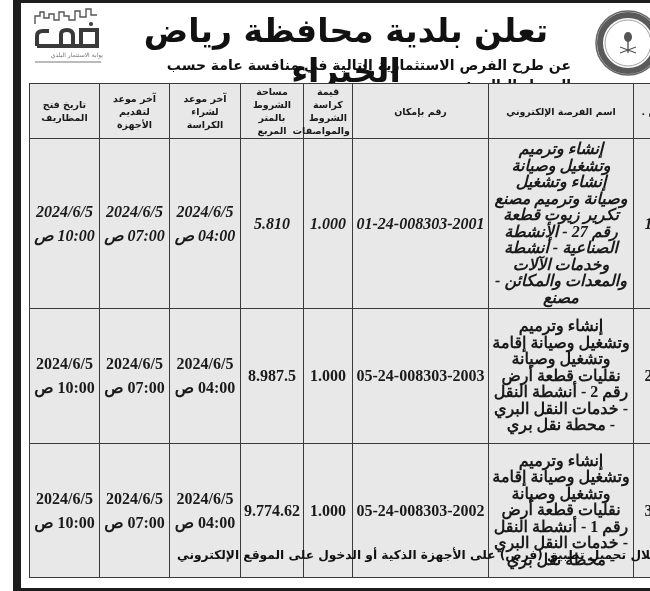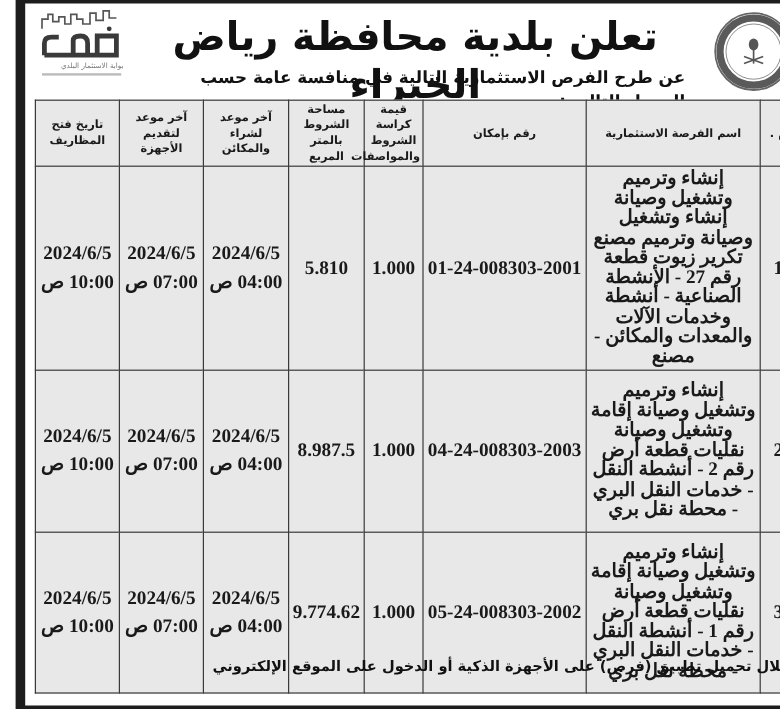--- a/index.html
+++ b/index.html
@@ -26,21 +26,21 @@
     position: absolute; left: 8px; top: 80px; width: 634px;
     border-collapse: collapse; direction: rtl; background: #e8e8e8;
     table-layout: fixed;
   }
   table.grid th, table.grid td {
     border: 1px solid #3a3a3a; text-align: center; vertical-align: middle;
     background: #e8e8e8;
   }
   table.grid th { font-size: 9.5px; line-height: 13px; font-weight: bold; height: 55px; padding: 1px 2px; }
   table.grid td { font-family: "Liberation Serif", serif; font-size: 16px; font-weight: bold; padding: 2px 3px; }
-  .row1 td { height: 133px; }
+  .row1 td { height: 133px; font-style: italic; }
   .row2 td { height: 135px; }
   .row3 td { height: 134px; }
   td.name {
     font-family: "DejaVu Sans", sans-serif; font-size: 11.5px; line-height: 16.5px;
     text-align: justify; text-align-last: center; padding: 2px 6px;
   }
   td.idx { font-size: 16px; }
   td.date { font-size: 17px; line-height: 24px; direction: ltr; }
   .dt-time { direction: rtl; display: block; }
   .footer {
@@ -85,25 +85,25 @@
       <col style="width:136px">
       <col style="width:49px">
       <col style="width:63px">
       <col style="width:71px">
       <col style="width:70px">
       <col style="width:70px">
     </colgroup>
     <thead>
       <tr>
         <th>م .</th>
-        <th>اسم الفرصة الاستثمارية</th>
+        <th>اسم الفرصة الإلكتروني</th>
         <th>رقم بإمكان</th>
         <th>قيمة كراسة الشروط والمواصفات</th>
         <th>مساحة الشروط بالمتر المربع</th>
-        <th>آخر موعد لشراء والمكائن</th>
+        <th>آخر موعد لشراء الكراسة</th>
         <th>آخر موعد لتقديم الأجهزة</th>
         <th>تاريخ فتح المظاريف</th>
       </tr>
     </thead>
     <tbody>
       <tr class="row1">
         <td class="idx">1</td>
         <td class="name">إنشاء وترميم وتشغيل وصيانة إنشاء وتشغيل وصيانة وترميم مصنع تكرير زيوت قطعة رقم 27 - الأنشطة الصناعية - أنشطة وخدمات الآلات والمعدات والمكائن - مصنع</td>
         <td>01-24-008303-2001</td>
         <td>1.000</td>
@@ -117,21 +117,21 @@
           <span class="dt-time">07:00 ص</span>
         </td>
         <td class="date">
           <span>2024/6/5</span>
           <span class="dt-time">10:00 ص</span>
         </td>
       </tr>
       <tr class="row2">
         <td class="idx">2</td>
         <td class="name">إنشاء وترميم وتشغيل وصيانة إقامة وتشغيل وصيانة نقليات قطعة أرض رقم 2 - أنشطة النقل - خدمات النقل البري - محطة نقل بري</td>
-        <td>04-24-008303-2003</td>
+        <td>05-24-008303-2003</td>
         <td>1.000</td>
         <td>8.987.5</td>
         <td class="date">
           <span>2024/6/5</span>
           <span class="dt-time">04:00 ص</span>
         </td>
         <td class="date">
           <span>2024/6/5</span>
           <span class="dt-time">07:00 ص</span>
         </td>

